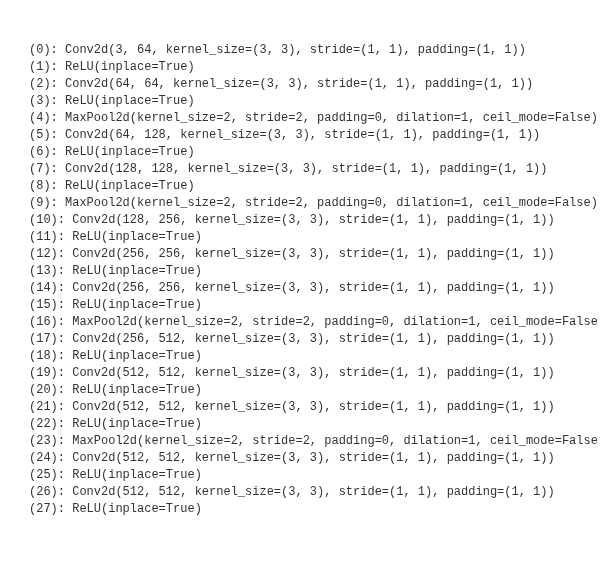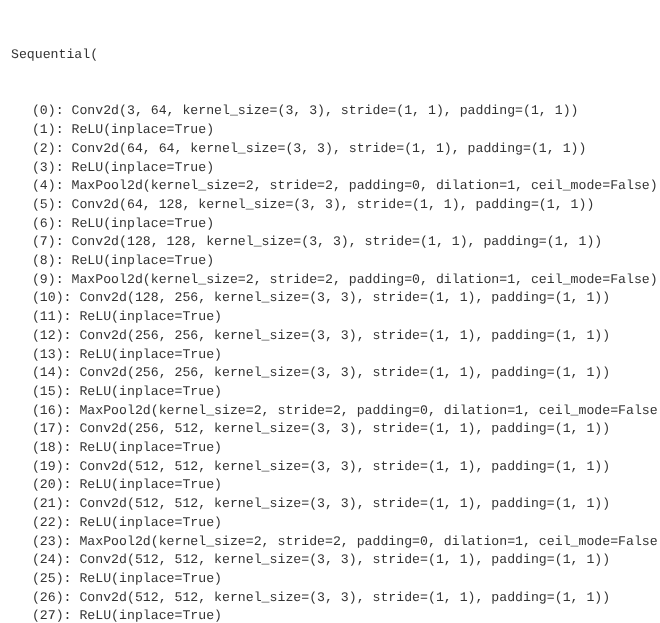--- a/index.html
+++ b/index.html
@@ -26,16 +26,15 @@
     }
     .layer-line {
       display: block;
       padding-left: 19px;
     }
   </style>
 </head>
 <body>
 
 <div class="container">
-  <span class="header-line">Sequential(</span>
   <div id="layers-container"><span class="layer-line">(0): Conv2d(3, 64, kernel_size=(3, 3), stride=(1, 1), padding=(1, 1))</span><span class="layer-line">(1): ReLU(inplace=True)</span><span class="layer-line">(2): Conv2d(64, 64, kernel_size=(3, 3), stride=(1, 1), padding=(1, 1))</span><span class="layer-line">(3): ReLU(inplace=True)</span><span class="layer-line">(4): MaxPool2d(kernel_size=2, stride=2, padding=0, dilation=1, ceil_mode=False)</span><span class="layer-line">(5): Conv2d(64, 128, kernel_size=(3, 3), stride=(1, 1), padding=(1, 1))</span><span class="layer-line">(6): ReLU(inplace=True)</span><span class="layer-line">(7): Conv2d(128, 128, kernel_size=(3, 3), stride=(1, 1), padding=(1, 1))</span><span class="layer-line">(8): ReLU(inplace=True)</span><span class="layer-line">(9): MaxPool2d(kernel_size=2, stride=2, padding=0, dilation=1, ceil_mode=False)</span><span class="layer-line">(10): Conv2d(128, 256, kernel_size=(3, 3), stride=(1, 1), padding=(1, 1))</span><span class="layer-line">(11): ReLU(inplace=True)</span><span class="layer-line">(12): Conv2d(256, 256, kernel_size=(3, 3), stride=(1, 1), padding=(1, 1))</span><span class="layer-line">(13): ReLU(inplace=True)</span><span class="layer-line">(14): Conv2d(256, 256, kernel_size=(3, 3), stride=(1, 1), padding=(1, 1))</span><span class="layer-line">(15): ReLU(inplace=True)</span><span class="layer-line">(16): MaxPool2d(kernel_size=2, stride=2, padding=0, dilation=1, ceil_mode=False)</span><span class="layer-line">(17): Conv2d(256, 512, kernel_size=(3, 3), stride=(1, 1), padding=(1, 1))</span><span class="layer-line">(18): ReLU(inplace=True)</span><span class="layer-line">(19): Conv2d(512, 512, kernel_size=(3, 3), stride=(1, 1), padding=(1, 1))</span><span class="layer-line">(20): ReLU(inplace=True)</span><span class="layer-line">(21): Conv2d(512, 512, kernel_size=(3, 3), stride=(1, 1), padding=(1, 1))</span><span class="layer-line">(22): ReLU(inplace=True)</span><span class="layer-line">(23): MaxPool2d(kernel_size=2, stride=2, padding=0, dilation=1, ceil_mode=False)</span><span class="layer-line">(24): Conv2d(512, 512, kernel_size=(3, 3), stride=(1, 1), padding=(1, 1))</span><span class="layer-line">(25): ReLU(inplace=True)</span><span class="layer-line">(26): Conv2d(512, 512, kernel_size=(3, 3), stride=(1, 1), padding=(1, 1))</span><span class="layer-line">(27): ReLU(inplace=True)</span></div>
   
 </div>
 
 </body></html>

